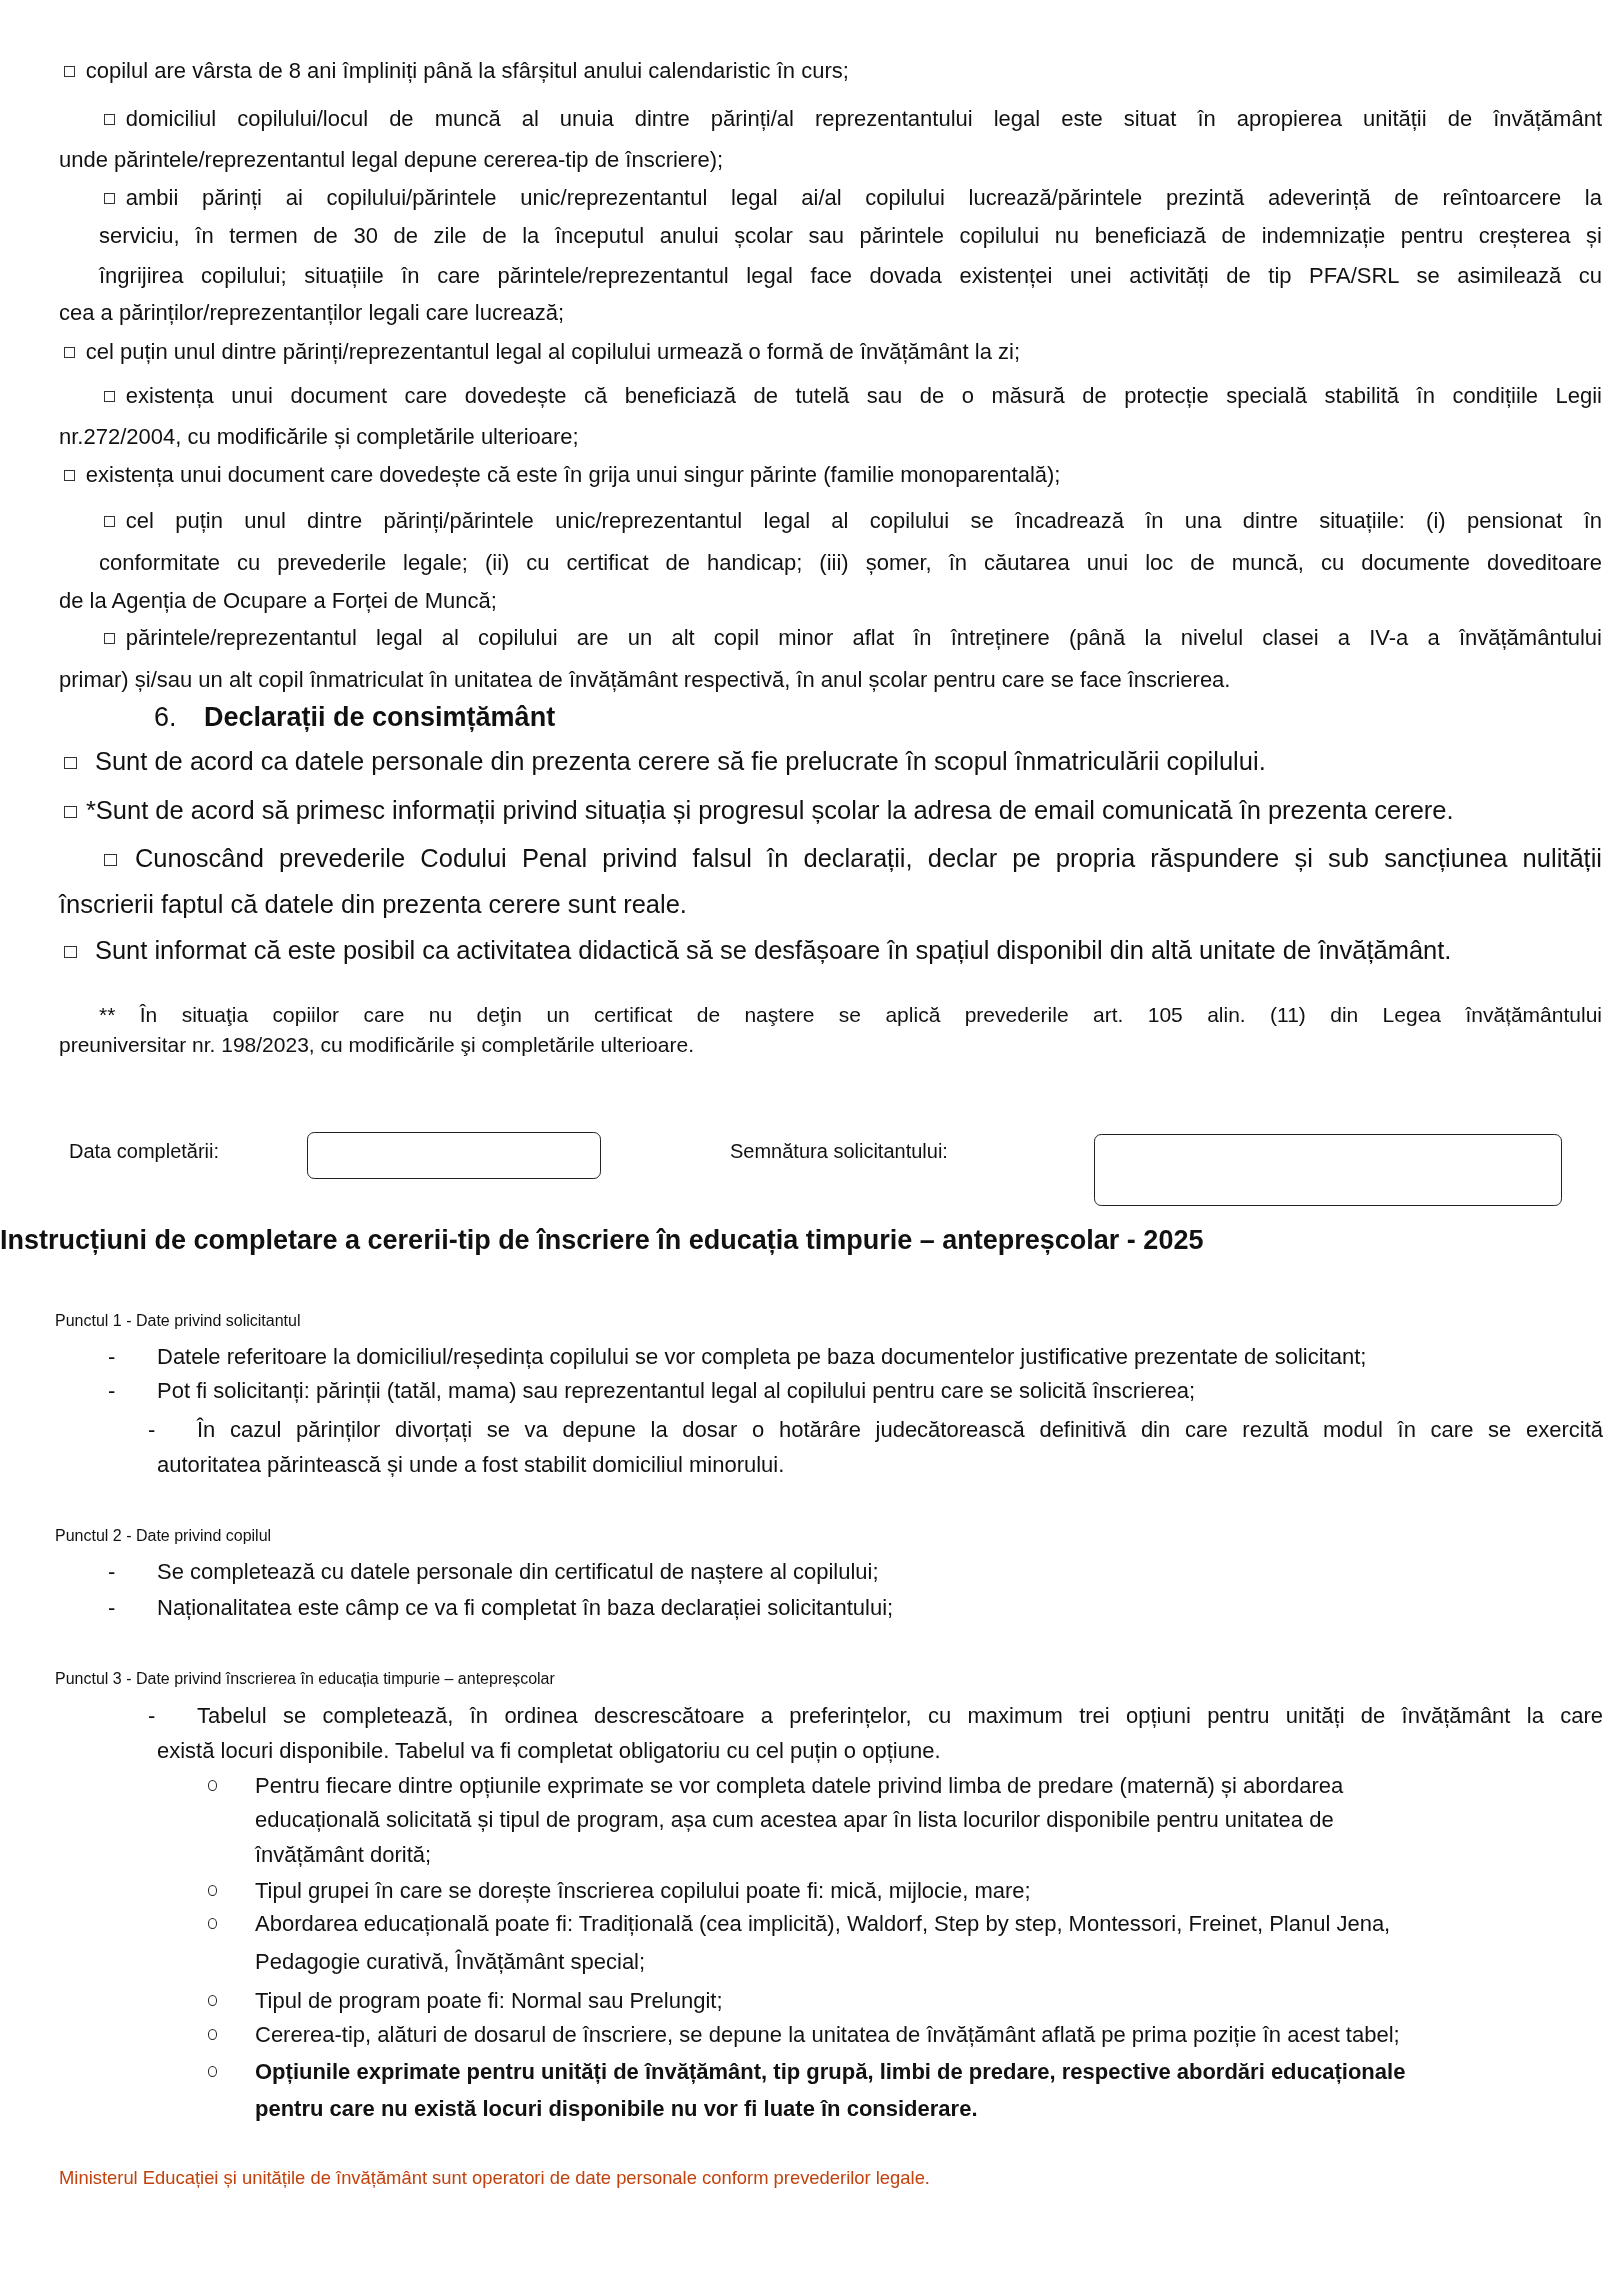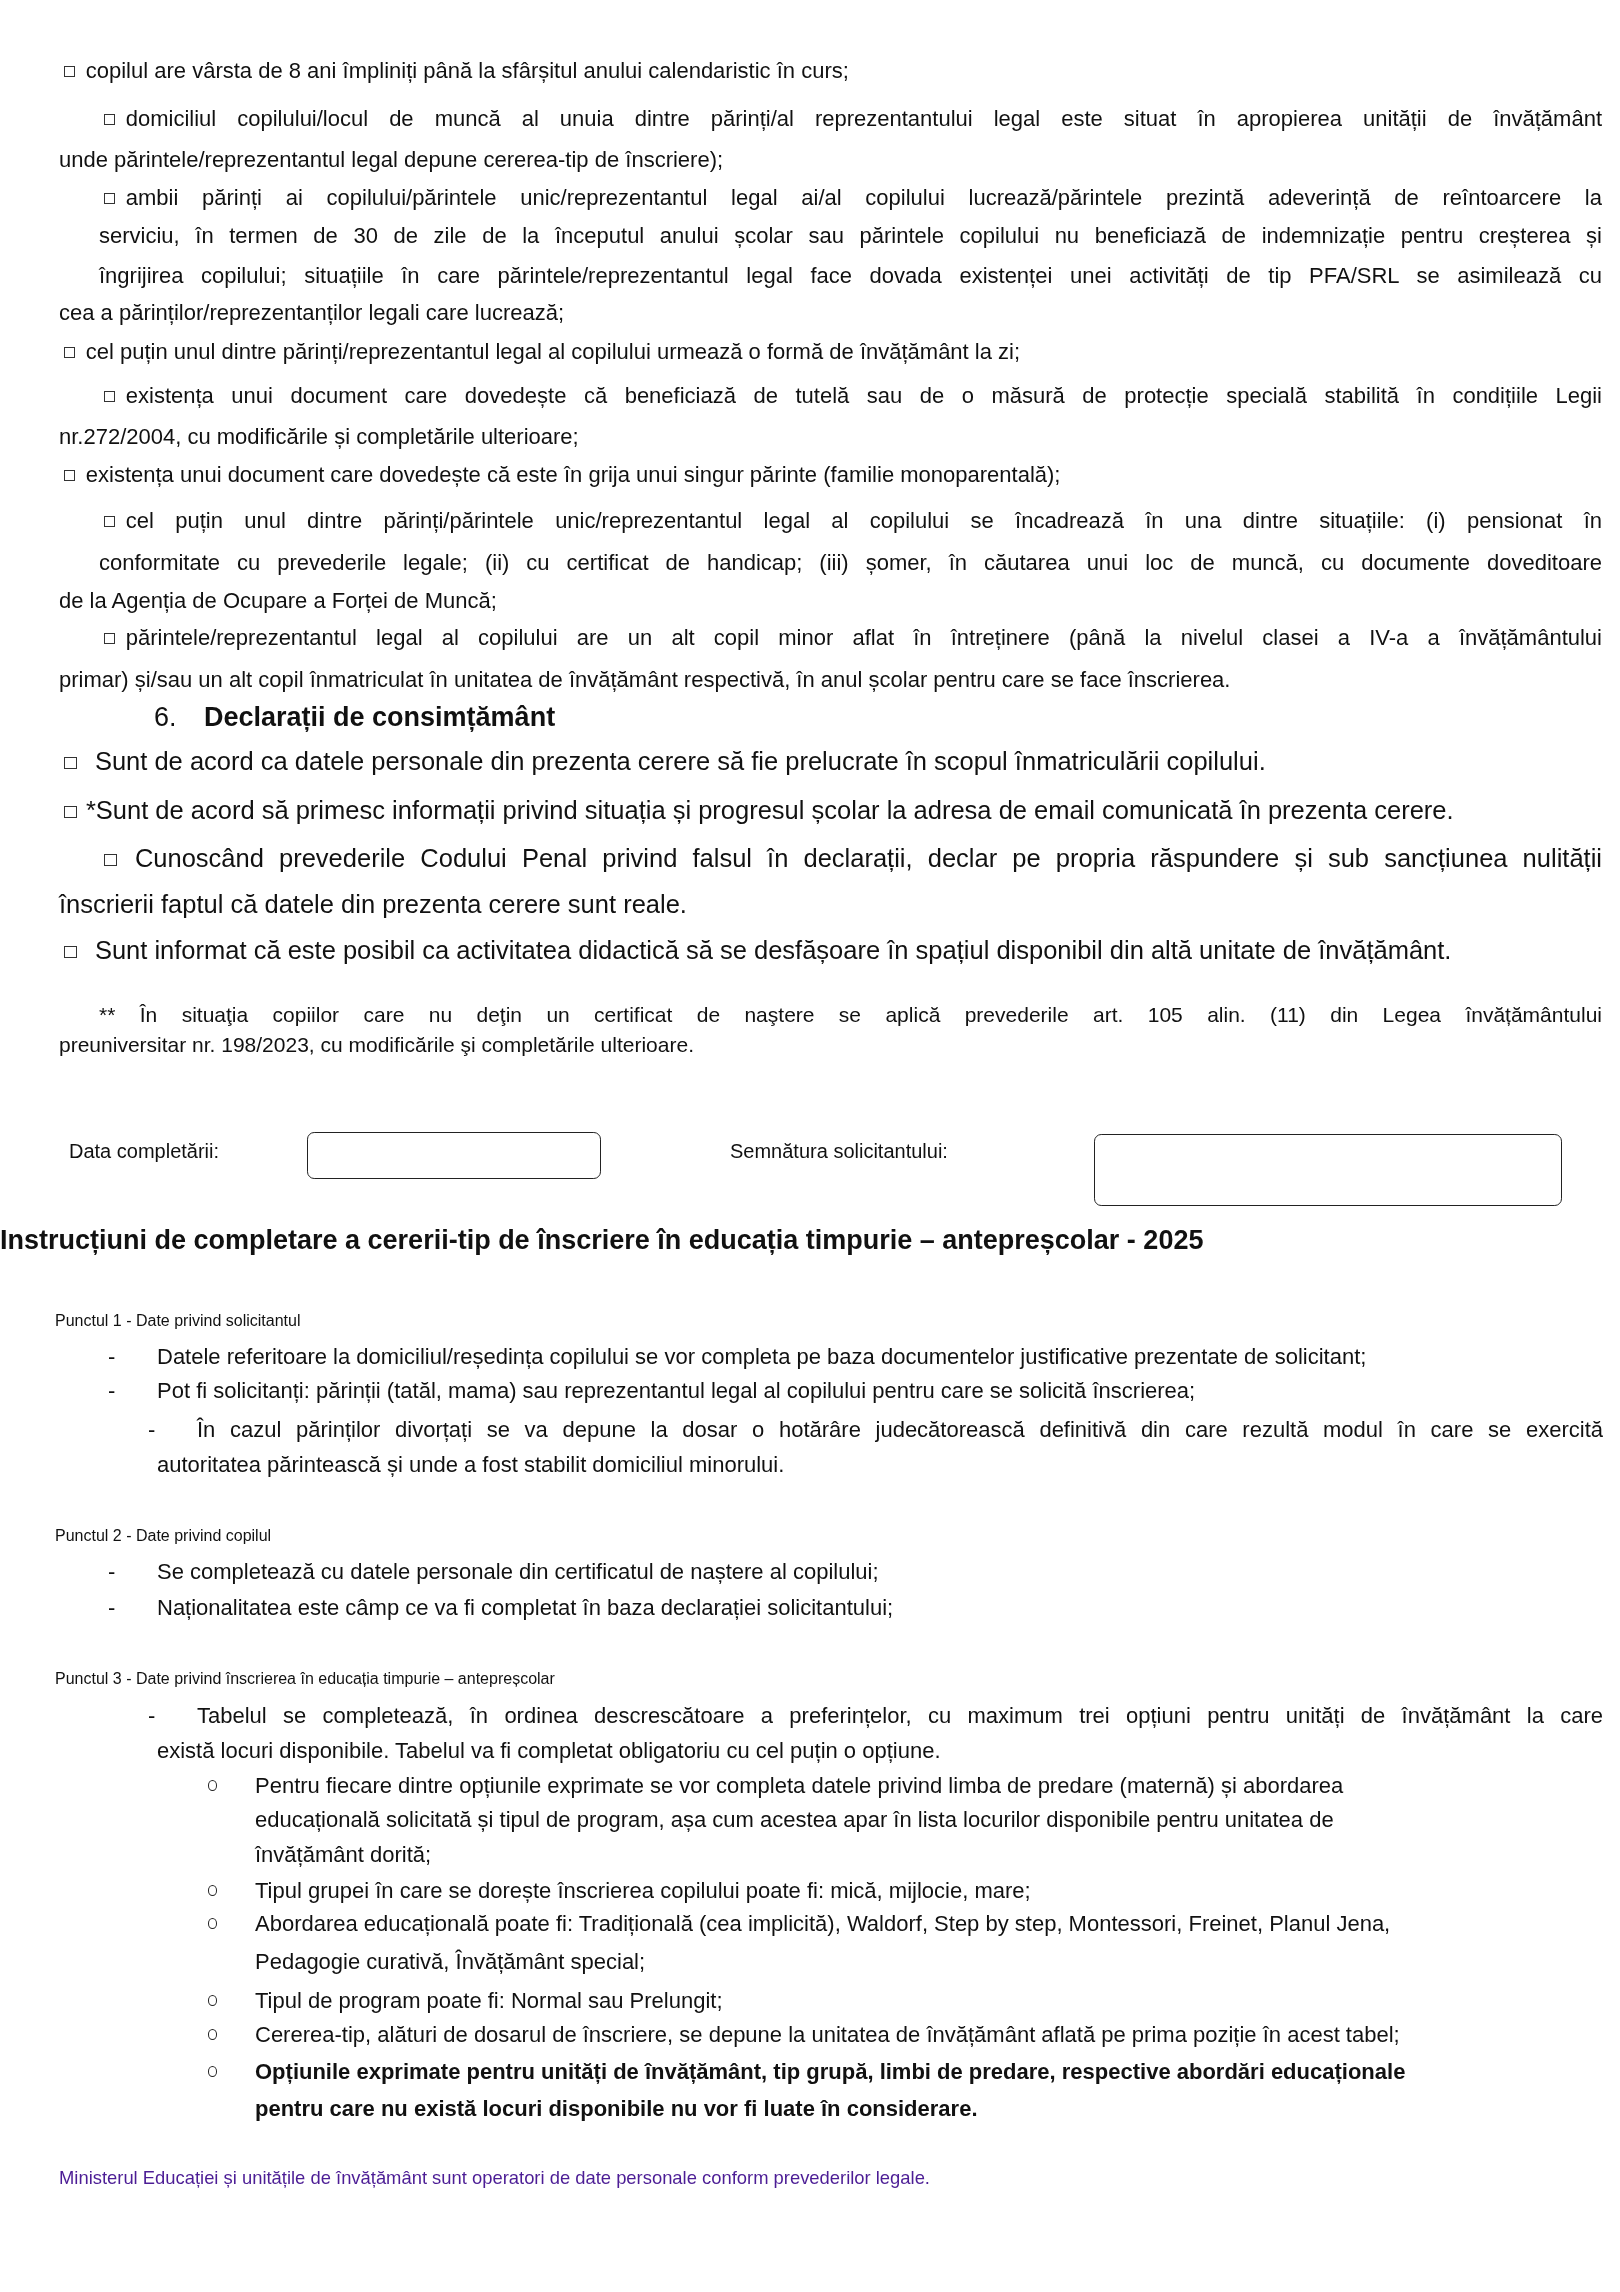--- a/index.html
+++ b/index.html
@@ -15,21 +15,21 @@
   .footnote { font-size: 21px; }
   .date-label, .sign-label { position: absolute; font-size: 20px; line-height: 34px; white-space: nowrap; }
   .box { position: absolute; border: 1.8px solid #222; border-radius: 7.2px; background: #fff; box-sizing: border-box; }
   .title { position: absolute; left: 0; width: 1620px; text-align: left; font-weight: bold; font-size: 27px; line-height: 32px; }
   .ph { position: absolute; left: 55px; font-weight: normal; font-size: 16px; line-height: 27px; white-space: nowrap; }
   .li { position: absolute; left: 157px; width: 1406px; font-size: 22px; line-height: 27px; white-space: nowrap; }
   .li .dash { position: absolute; left: -49px; }
   .sub { position: absolute; left: 255px; width: 1308px; font-size: 22px; line-height: 27px; white-space: nowrap; }
   .sub .circ { position: absolute; left: -47px; width: 9px; height: 10.7px; border: 1.4px solid #222; border-radius: 50%; top: 8px; box-sizing: border-box; }
   .bold { font-weight: bold; }
-  .footer { position: absolute; left: 59px; top: 2167px; font-size: 18.4px; color: #4c1d95; white-space: nowrap; }
+  .footer { position: absolute; left: 59px; top: 2167px; font-size: 18.4px; color: #c2410c; white-space: nowrap; }
 </style>
 </head>
 <body>
 
 <div>
   <div class="line" style="top:57px"><span class="cb"></span><span>copilul are vârsta de 8 ani împliniți până la sfârșitul anului calendaristic în curs;</span></div>
 
   <div class="line just" style="top:105px"><span class="cb"></span><span>domiciliul copilului/locul de muncă al unuia dintre părinți/al reprezentantului legal este situat în apropierea unității de învățământ</span></div>
   <div class="line" style="top:146px"><span>unde părintele/reprezentantul legal depune cererea-tip de înscriere);</span></div>
 

